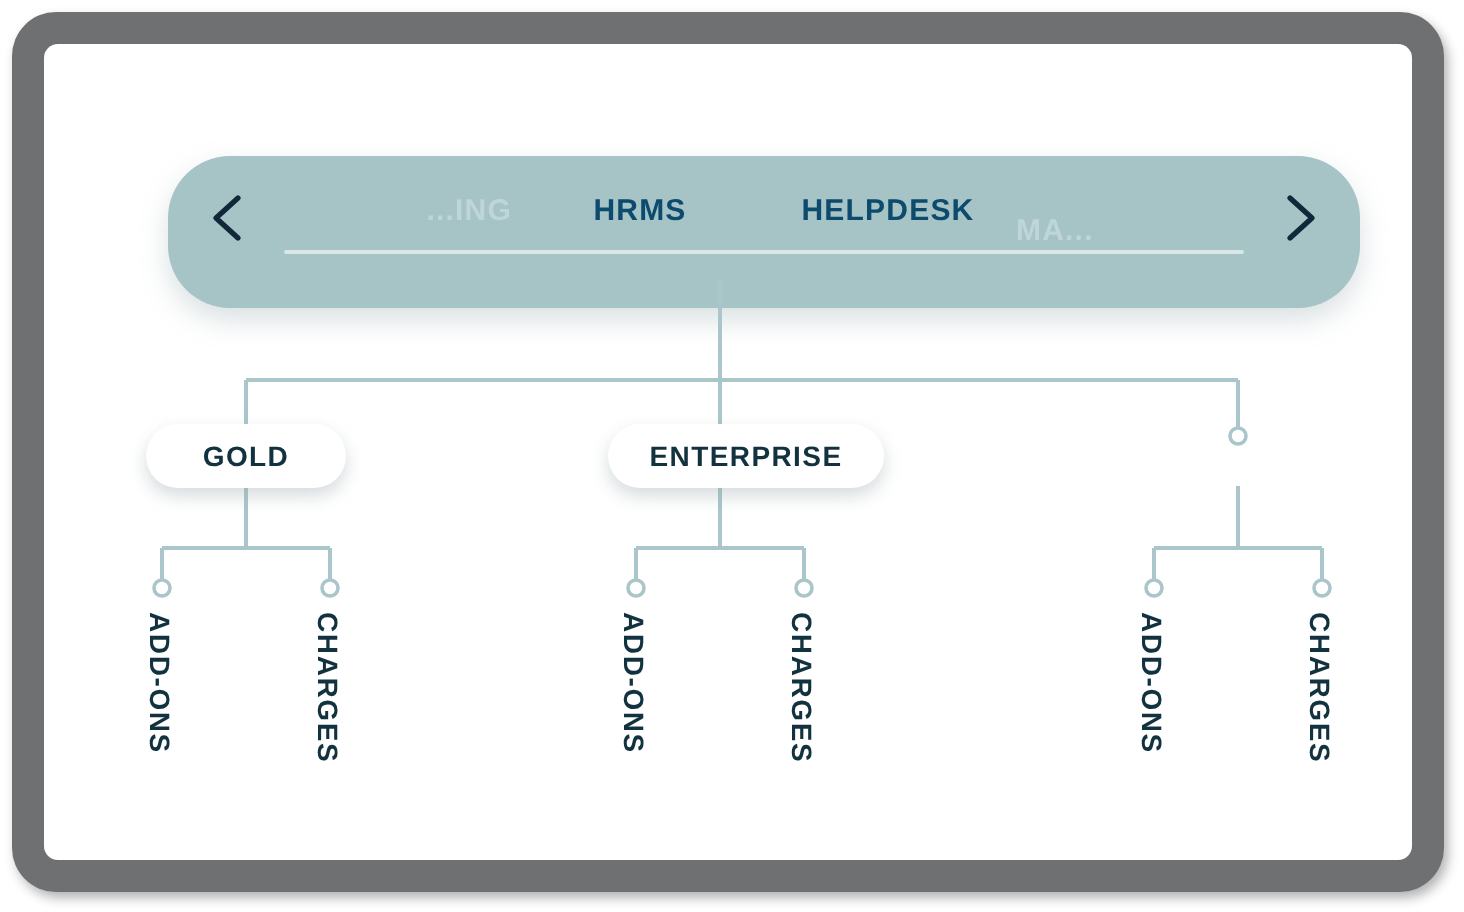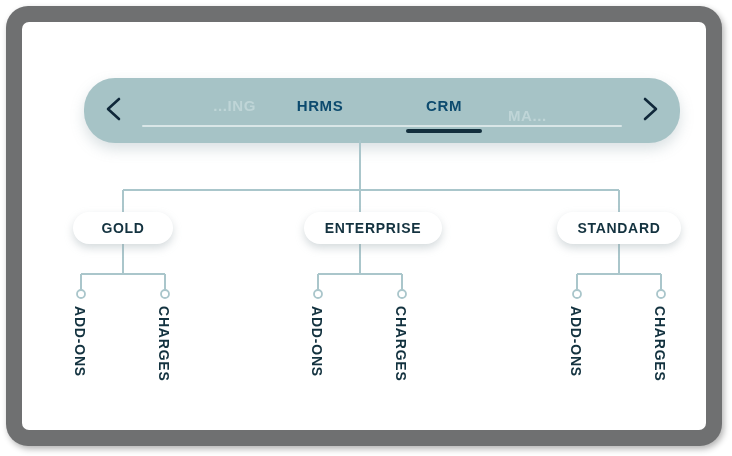--- a/index.html
+++ b/index.html
@@ -34,21 +34,21 @@
     border-radius: 7px;
     overflow: hidden;
   }
 
   
   #navbar {
     position: absolute;
     left: 62px;
     top: 56px;
     width: 596px;
-    height: 65px;
+    height: 76px;
     background: #a6c3c6;
     border-radius: 31px;
     box-shadow: 0 6px 14px rgba(120,145,150,0.28);
   }
 
   .nav-arrow {
     position: absolute;
     top: 0;
     height: 62px;
     width: 40px;
@@ -174,21 +174,21 @@
         <span>
           <svg width="20" height="26" viewBox="0 0 20 26">
             <polyline points="5,3 16,13 5,23" fill="none" stroke="#10283a" stroke-width="2.6" stroke-linecap="round" stroke-linejoin="round"></polyline>
           </svg>
         </span>
       </div>
 
       <div id="tabs">
         <div class="tab main edge left">...ING</div>
         <div class="tab main">HRMS</div>
-        <div class="tab main active">CRM</div>
+        <div class="tab main">HELPDESK</div>
         <div class="tab main edge right">MA...</div>
       </div>
     </div>
 
     <div id="tree">
 
       <svg id="tree-lines" width="684" height="408">
         <g fill="none" stroke="#aac6cb" stroke-width="2">
 
           <line x1="338" y1="118" x2="338" y2="168"></line>
@@ -223,21 +223,20 @@
           <circle cx="143" cy="272" r="4"></circle>
           <circle cx="296" cy="272" r="4"></circle>
           <circle cx="380" cy="272" r="4"></circle>
           <circle cx="555" cy="272" r="4"></circle>
           <circle cx="639" cy="272" r="4"></circle>
         </g>
       </svg>
 
       <div class="node-pill" style="left:51px; top:190px; width:100px;">GOLD</div>
       <div class="node-pill" style="left:282px; top:190px; width:138px;">ENTERPRISE</div>
-      <div class="node-pill" style="left:535px; top:190px; width:124px;">STANDARD</div>
 
       <div class="leaf-label" style="left:66px; top:284px;">ADD-ONS</div>
       <div class="leaf-label" style="left:150px; top:284px;">CHARGES</div>
 
       <div class="leaf-label" style="left:303px; top:284px;">ADD-ONS</div>
       <div class="leaf-label" style="left:387px; top:284px;">CHARGES</div>
 
       <div class="leaf-label" style="left:562px; top:284px;">ADD-ONS</div>
       <div class="leaf-label" style="left:646px; top:284px;">CHARGES</div>
 

